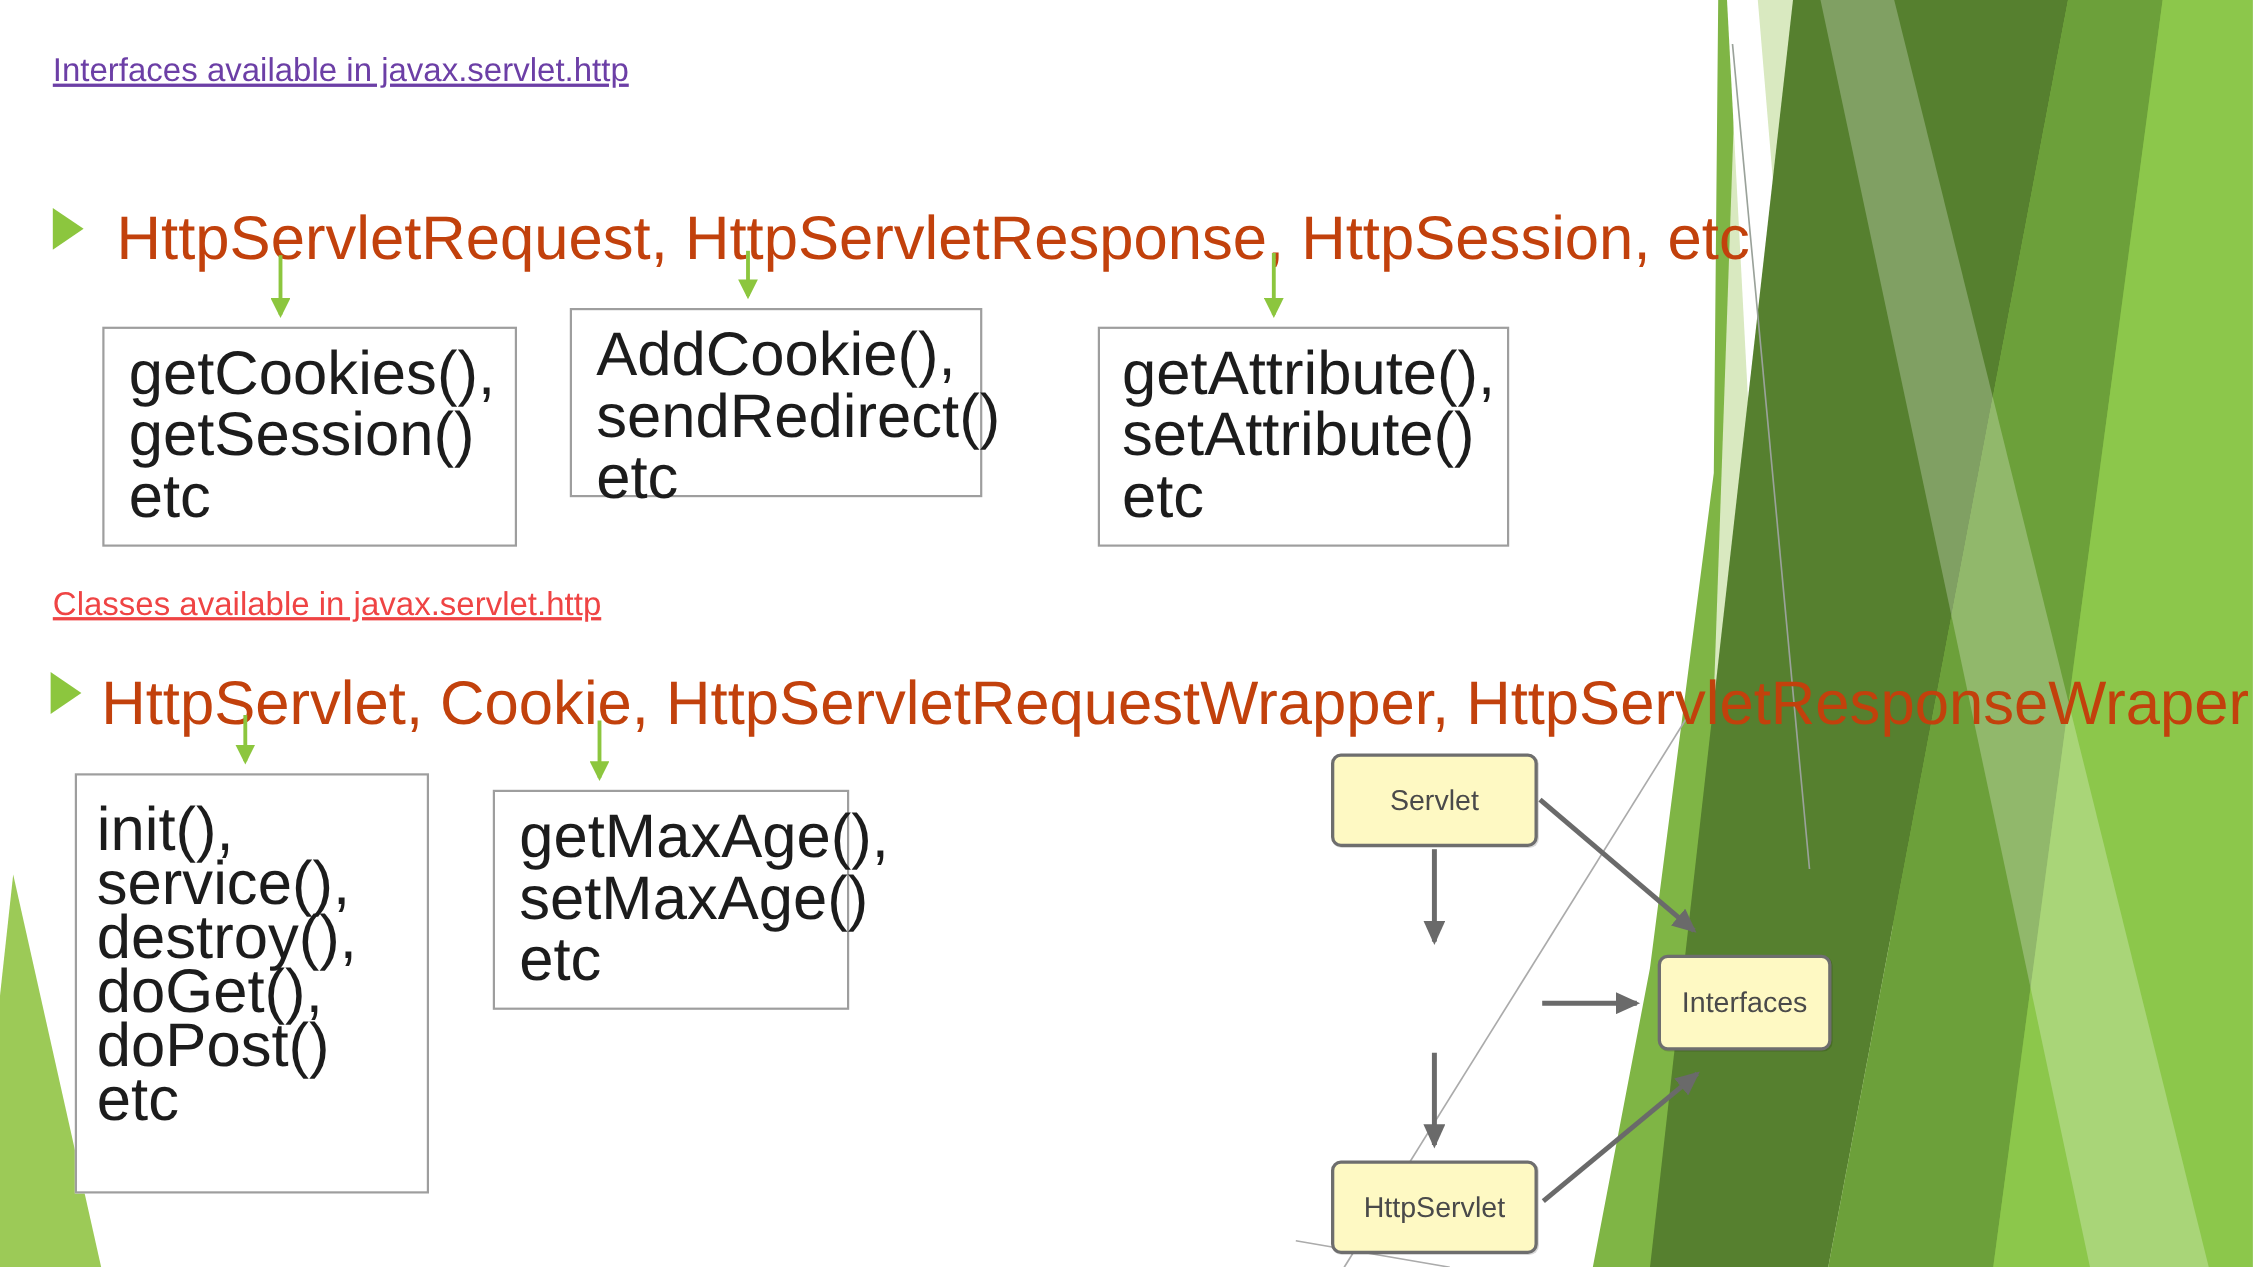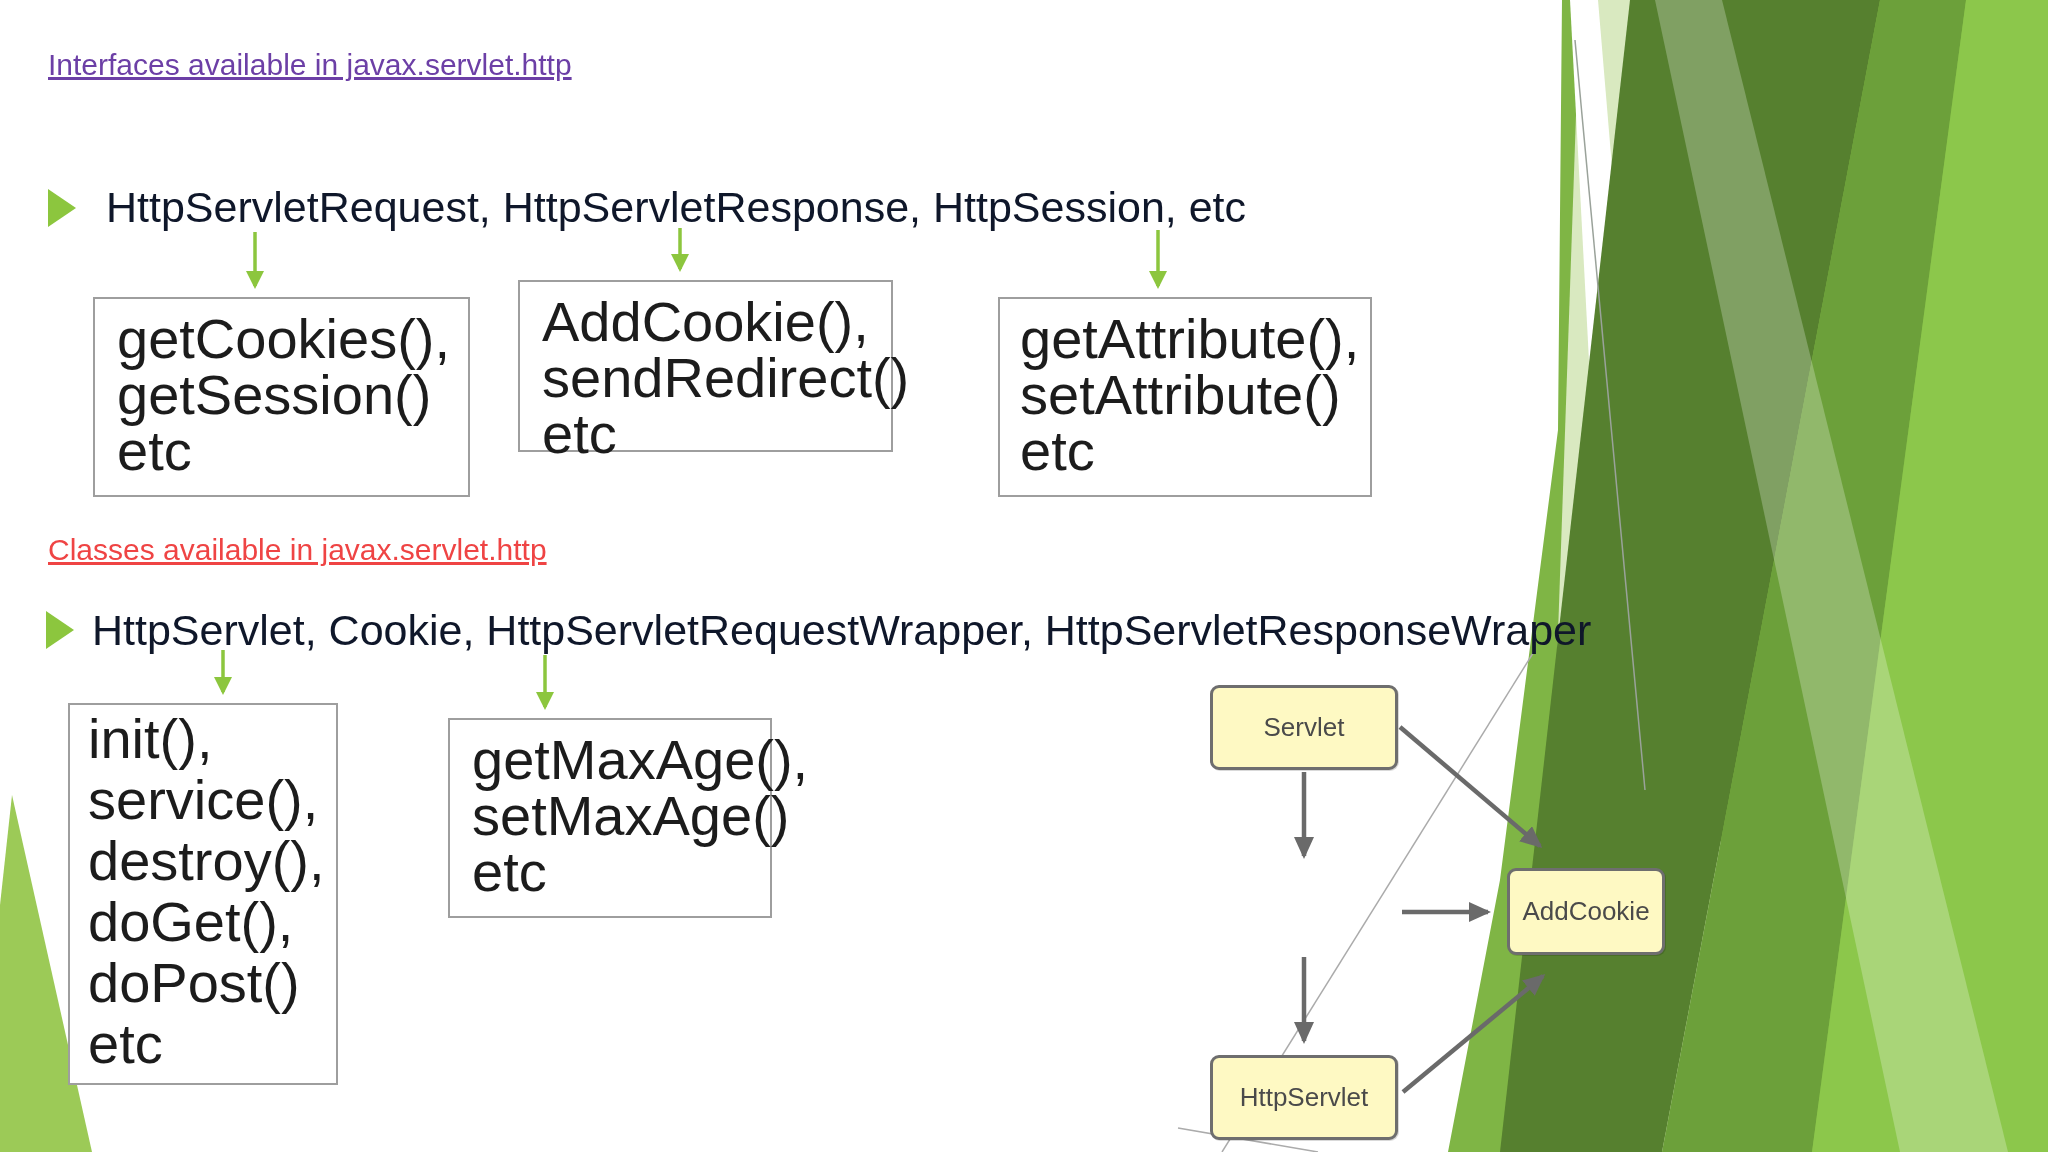--- a/index.html
+++ b/index.html
@@ -24,38 +24,38 @@
   .bullet-tri{
     width:0;height:0;
     border-top:19px solid transparent;
     border-bottom:19px solid transparent;
     border-left:28px solid #8CC63E;
   }
   #bullet1-tri{left:48px;top:189px;}
   #bullet2-tri{left:46px;top:611px;}
 
   .bullet-text{
-    font-size:43px;color:#0f172a;white-space:nowrap;
+    font-size:56px;color:#c2410c;white-space:nowrap;
   }
   #bullet1-text{left:106px;top:183px;}
   #bullet2-text{left:92px;top:606px;}
 
   .method-box{
     background:#ffffff;
     border:2px solid #9E9E9E;
     color:#1C1C1C;
     font-size:56px;line-height:56px;
     padding:12px 0 0 22px;
     white-space:pre-line;
     box-sizing:border-box;
   }
   #method-box-0{left:93px;top:297px;width:377px;height:200px;}
   #method-box-1{left:518px;top:280px;width:375px;height:172px;}
   #method-box-2{left:998px;top:297px;width:374px;height:200px;padding-left:20px;}
-  #method-box-3{left:68px;top:703px;width:270px;height:382px;line-height:61px;padding-top:3px;padding-left:18px;}
+  #method-box-3{left:68px;top:703px;width:322px;height:382px;line-height:49px;padding-top:24px;padding-left:18px;}
   #method-box-4{left:448px;top:718px;width:324px;height:200px;}
 
   .diagram-node{
     background:#fef9c3;
     border:3px solid #6E6E6E;
     border-radius:9px;
     color:#4A4A4A;
     font-size:26px;
     display:flex;align-items:center;justify-content:center;
     box-sizing:border-box;
@@ -112,21 +112,21 @@
 destroy(),
 doGet(),
 doPost()
 etc</div>
   <div id="method-box-4" class="abs method-box">getMaxAge(),
 setMaxAge()
 etc</div>
 
   <div id="node-servlet" class="abs diagram-node">Servlet</div>
   <div id="node-httpservlet" class="abs diagram-node">HttpServlet</div>
-  <div id="node-myservlet" class="abs diagram-node">AddCookie</div>
+  <div id="node-myservlet" class="abs diagram-node">Interfaces</div>
 </div>
 
 <svg id="arrow-svg" class="layer" viewBox="0 0 2048 1152">
   <defs>
     <marker id="ah-green" markerUnits="userSpaceOnUse" markerWidth="20" markerHeight="18" refX="15" refY="9" orient="auto">
       <path d="M0,0 L18,9 L0,18 z" fill="#8CC63E"></path>
     </marker>
     <marker id="ah-gray" markerUnits="userSpaceOnUse" markerWidth="24" markerHeight="20" refX="19" refY="10" orient="auto">
       <path d="M0,0 L22,10 L0,20 z" fill="#6A6A6A"></path>
     </marker>

